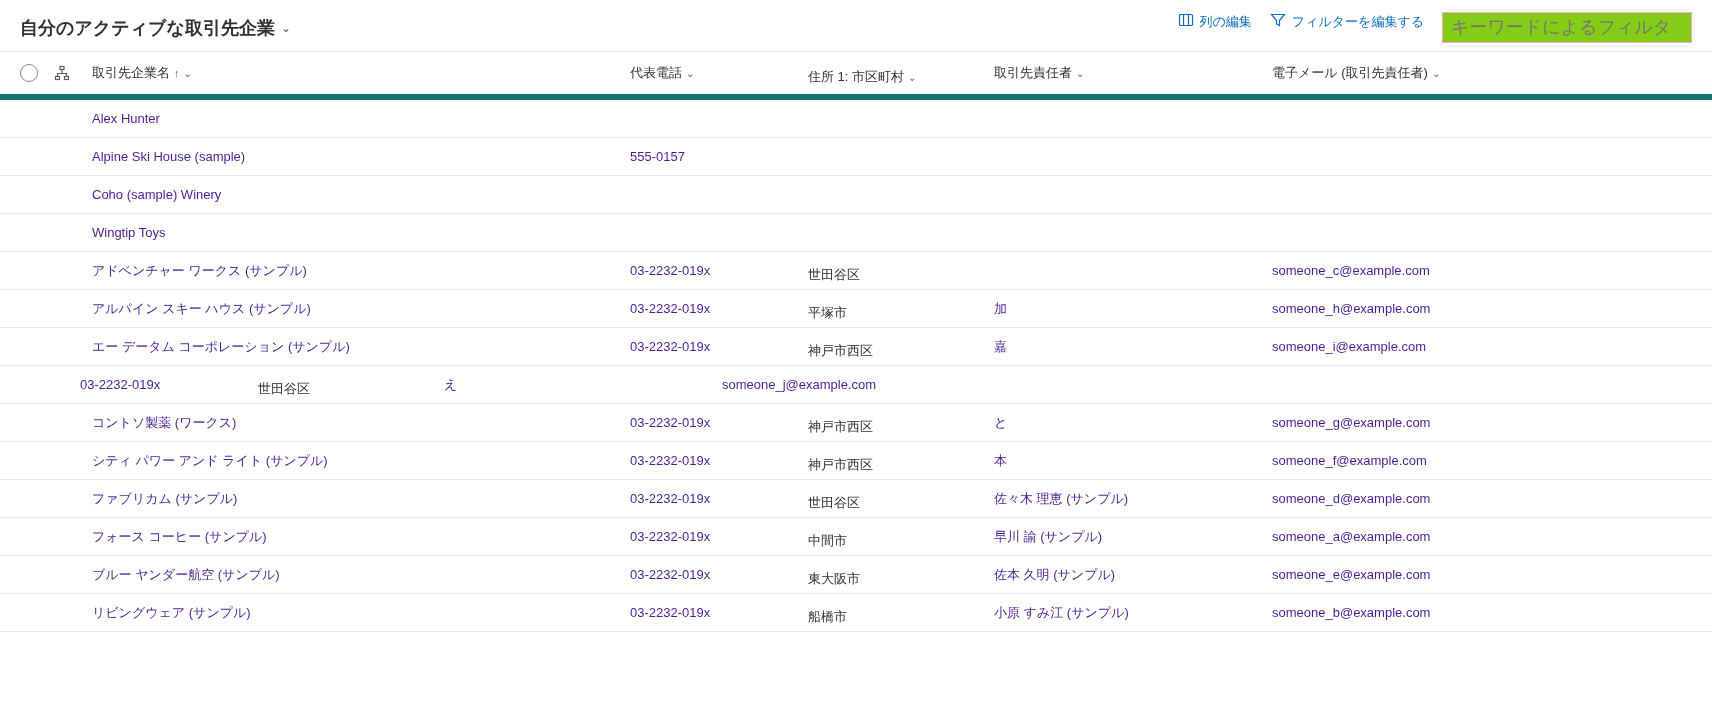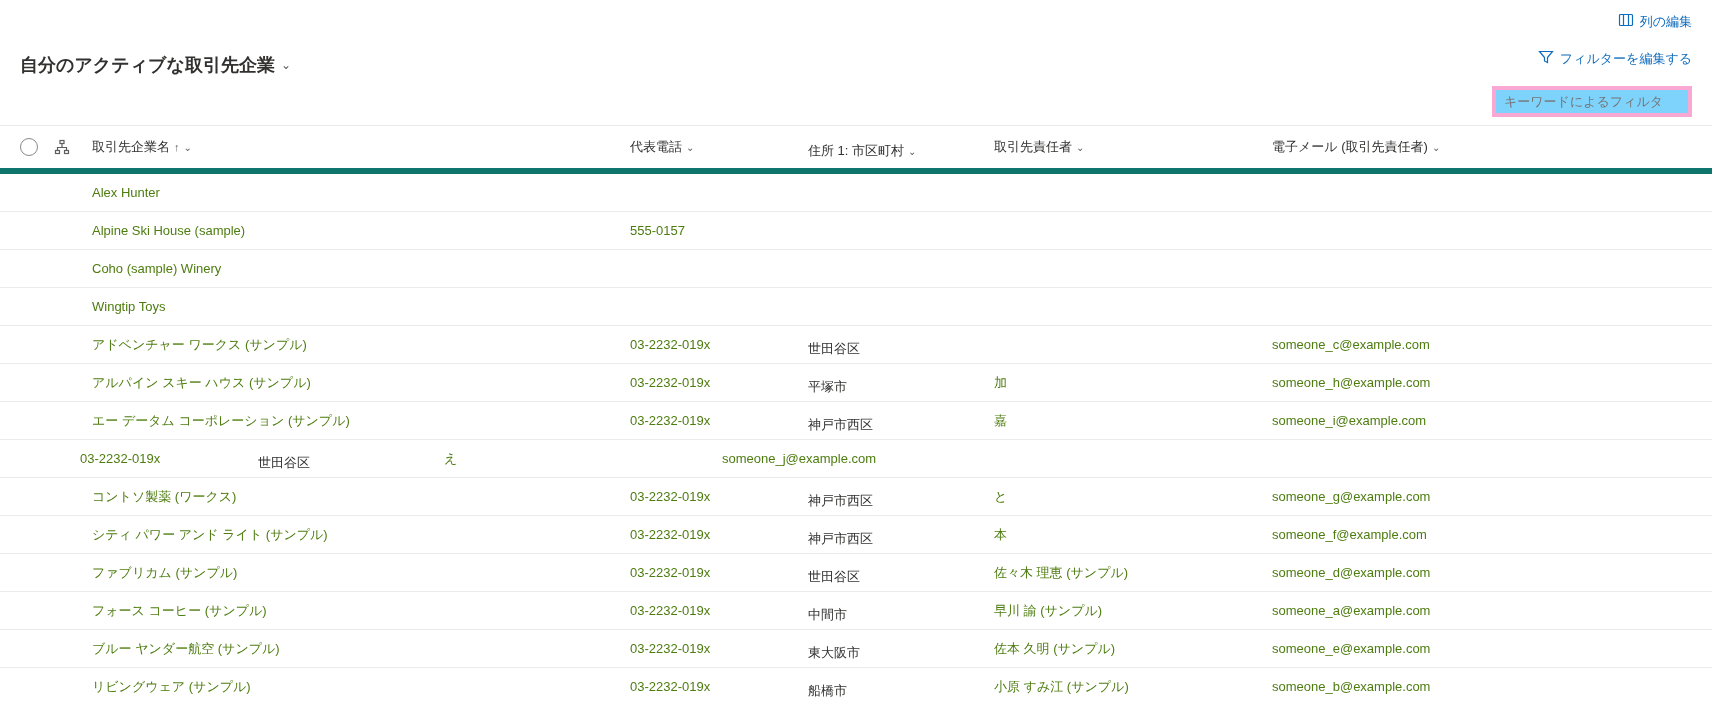--- a/index.html
+++ b/index.html
@@ -4,24 +4,24 @@
 <style>
 * { box-sizing: border-box; margin: 0; padding: 0; }
 body { font-family: "Segoe UI", "Yu Gothic UI", "Meiryo", sans-serif; font-size: 13px; color: #323130; background: #fff; width: 1712px; }
 .page { padding: 0; }
 
 
 .header { display: flex; align-items: center; justify-content: space-between; padding: 12px 20px 8px 20px; }
 .title-wrap { display: flex; align-items: center; gap: 6px; }
 .title { font-size: 18px; font-weight: 600; color: #323130; }
 .chev { color: #605e5c; font-size: 12px; }
-.toolbar { display: flex; align-items: flex-end; gap: 18px; flex-direction: column; }
+.toolbar { display: flex; align-items: flex-start; gap: 18px; }
 .tool { display: inline-flex; align-items: center; gap: 6px; color: #0f6cbd; font-size: 13px; cursor: pointer; }
 .tool svg { width: 16px; height: 16px; }
-.search-box { border: 4px solid #f9a8d4; padding: 4px 8px; min-width: 190px; color: #605e5c; font-size: 13px; background: #7dd3fc; }
+.search-box { border: 1px solid #f9a8d4; padding: 4px 8px; min-width: 190px; color: #605e5c; font-size: 18px; background: #84cc16; }
 
 
 .grid-header { display: flex; align-items: center; border-top: 1px solid #edebe9; border-bottom: 6px solid #0f766e; padding: 8px 0 8px 14px; font-size: 13px; color: #323130; }
 .col-check { width: 30px; display: flex; align-items: center; justify-content: center; }
 .circle { width: 18px; height: 18px; border: 1px solid #8a8886; border-radius: 50%; }
 .col-hier { width: 36px; display: flex; align-items: center; justify-content: center; color: #605e5c; }
 .col-hier svg { width: 16px; height: 16px; }
 .hcol { display: flex; align-items: center; gap: 4px; cursor: pointer; }
 .hcol .lbl { color: #323130; }
 .sort { color: #605e5c; font-size: 11px; }
@@ -32,21 +32,21 @@
 .c-phone { width: 178px; }
 .c-city { width: 186px; margin-top: 8px; }
 .c-contact { width: 278px; }
 .c-email { flex: 1; }
 
 
 .rows { }
 .row { display: flex; align-items: center; border-bottom: 1px solid #edebe9; padding-left: 14px; height: 38px; font-size: 13px; }
 .row .col-check, .row .col-hier { height: 100%; display: flex; align-items: center; }
 .cell { display: flex; align-items: center; overflow: hidden; text-overflow: ellipsis; white-space: nowrap; }
-.link { color: #4d7c0f; }
+.link { color: #4c1d95; }
 .text { color: #323130; }
 .cell a, .cell span { overflow: hidden; text-overflow: ellipsis; white-space: nowrap; }
 
 
 .flyout { position: absolute; top: 88px; left: 1000px; width: 246px; background: #fff; box-shadow: 0 6px 18px rgba(0,0,0,0.22); border-radius: 2px; padding: 14px 14px 12px 14px; z-index: 50; }
 .flyout-wrap { position: relative; }
 
 
 .c-contact .link { position: relative; }
 </style>

